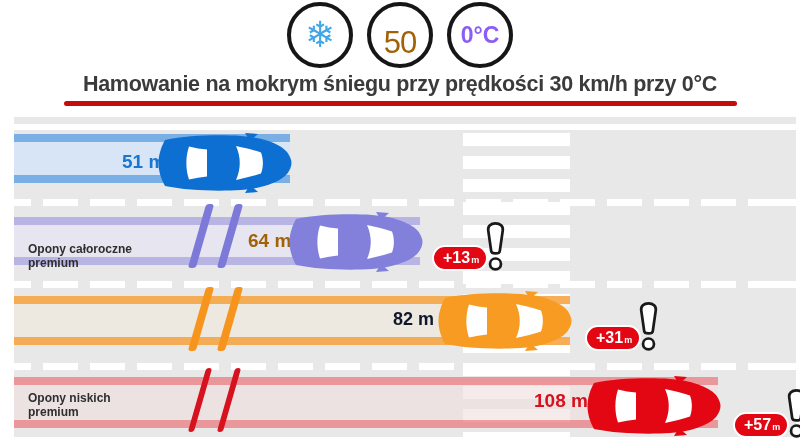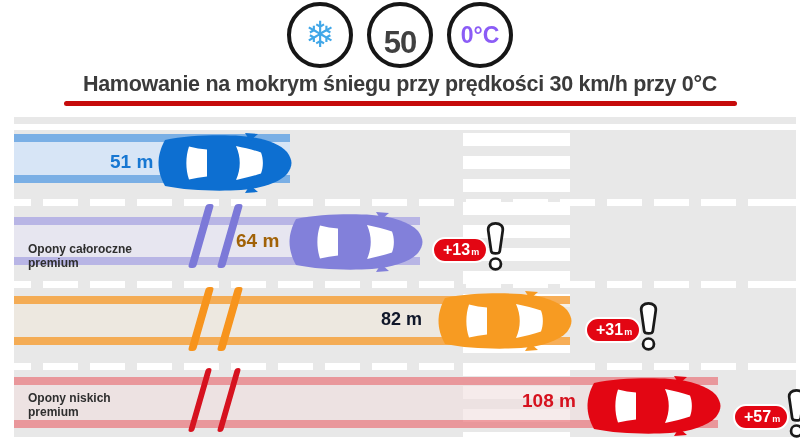--- a/index.html
+++ b/index.html
@@ -4,21 +4,21 @@
 <style>
   html,body{margin:0;padding:0;background:#fff;}
   .stage{position:relative;width:800px;height:443px;background:#ffffff;overflow:hidden;
          font-family:"Liberation Sans",sans-serif;}
 
   
   .icons{position:absolute;top:2px;left:0;right:0;display:flex;justify-content:center;gap:14px;}
   .circle{width:66px;height:66px;box-sizing:border-box;border:4px solid #161616;border-radius:50%;
           background:#fff;display:flex;align-items:center;justify-content:center;}
   .snowglyph{color:#41a7e8;font-size:36px;line-height:1;font-family:"DejaVu Sans",sans-serif;}
-  .spd{color:#404040;font-weight:bold;font-size:31px;letter-spacing:-1px;margin-top:15px;}
+  .spd{color:#a16207;font-weight:normal;font-size:31px;letter-spacing:-1px;margin-top:15px;}
   .tmp{color:#8b5cf6;font-weight:bold;font-size:23px;}
 
   
   .title{position:absolute;top:72px;width:100%;text-align:center;font-size:21.5px;font-weight:bold;
          color:#3b3b3b;letter-spacing:-0.3px;}
   .underline{position:absolute;top:101px;left:64px;width:673px;height:5px;background:#c60b0b;border-radius:3px;}
 
   
   .road-strip{position:absolute;top:117px;left:14px;right:4px;height:7px;background:#e8e8e8;}
   .road{position:absolute;top:130px;left:14px;right:4px;height:307px;background:#e8e8e8;}
@@ -39,42 +39,42 @@
       border-color:rgba(247,148,30,0.72);background:rgba(240,232,220,0.62);}
   .b4{top:377px;height:51px;width:704px;border-width:8px 0;
       border-color:rgba(227,6,19,0.34);background:rgba(240,222,222,0.60);}
 
   
   .lbl{position:absolute;font-weight:bold;font-size:12px;line-height:1.14;color:#2e2e2e;}
   .l1{left:28px;top:148px;width:100px}
   .l2{left:28px;top:243px;width:122px}
   .l3{left:28px;top:308px;width:148px}
   .l4{left:28px;top:392px;width:92px}
-  .dist{position:absolute;font-weight:bold;font-size:19px;}
+  .dist{position:absolute;font-weight:bold;font-size:19px;margin-left:12px;}
   .t1{left:110px;top:151px;color:#1777d2}
   .t2{left:236px;top:230px;color:#a16207}
   .t3{left:381px;top:309px;color:#0f172a;font-size:18px}
   .t4{left:522px;top:390px;color:#d6121f}
 
   
   .slash{position:absolute;width:8px;height:64px;transform:skewX(-16deg);border-radius:3px;}
   .s2{background:#7c79d8;top:204px}
   .s3{background:#f7941d;top:287px}
   .s4{background:#d6121f;top:368px;width:6px}
   .sa{left:197px}.sb{left:226px}
 
   
   .car{position:absolute;width:136px;height:60px;}
   .c1{left:157px;top:133px;color:#0d6fd1}
   .c2{left:288px;top:212px;color:#8280da}
   .c3{left:437px;top:291px;color:#f79b22}
   .c4{left:586px;top:376px;color:#e30613}
 
   
-  .badge{position:absolute;display:flex;align-items:center;}
+  .badge{position:absolute;display:flex;align-items:flex-end;}
   .g2{left:432px;top:221px}
   .g3{left:585px;top:301px}
   .g4{left:733px;top:388px}
   .pill{margin-top:8px;height:26px;box-sizing:border-box;border:2px solid #fff;border-radius:13px;
         background:#e30613;color:#fff;font-weight:bold;font-size:16px;display:flex;align-items:center;
         padding:0 7px 0 9px;white-space:nowrap;}
   .pill sub{font-size:9px;margin-left:1px;align-self:flex-end;margin-bottom:4px;}
   .excl{margin-left:-5px;}
 </style>
 </head>

